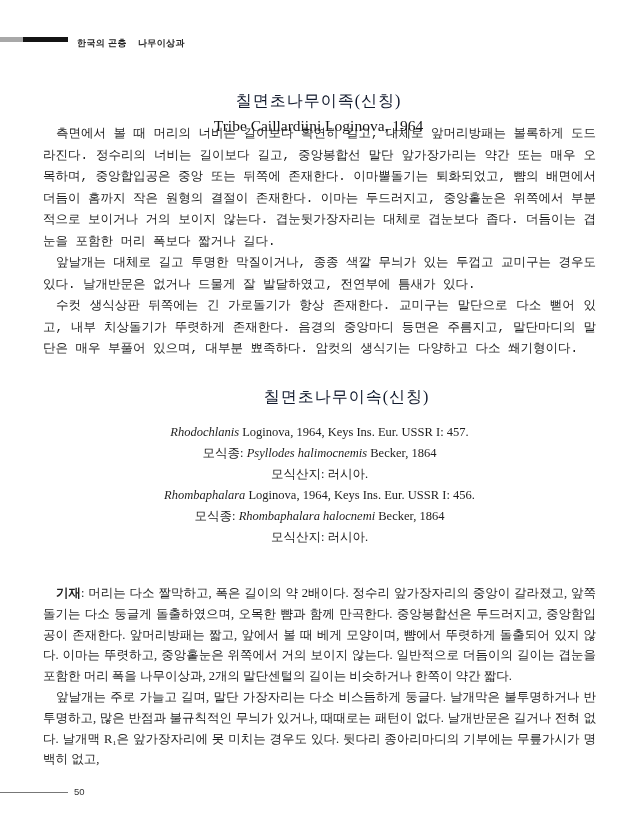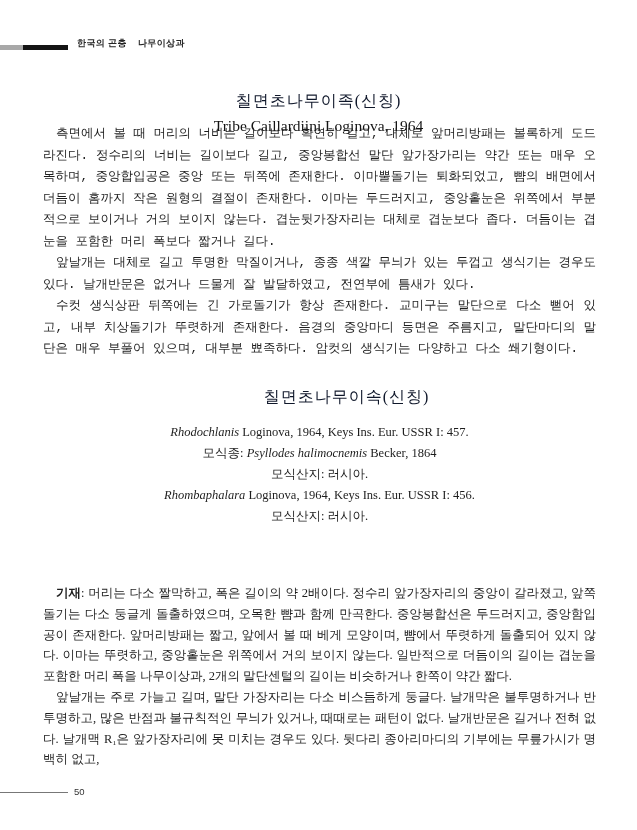--- a/index.html
+++ b/index.html
@@ -3,21 +3,21 @@
 <meta charset="utf-8">
 <style>
   html, body { margin:0; padding:0; }
   body {
     width:637px; height:830px; position:relative; overflow:hidden;
     background:#ffffff; color:#1d1d1d;
     font-family:"Liberation Serif","DejaVu Serif",serif;
   }
 
   
-  .running-header { position:absolute; top:37px; left:0; display:flex; align-items:flex-end; }
+  .running-header { position:absolute; top:37px; left:0; display:flex; align-items:flex-start; }
   .bar { height:5px; display:inline-block; }
   .bar-gray  { width:23px; background:#a8a8a8; }
   .bar-black { width:45px; background:#141414; }
   .header-text {
     font-family:"Liberation Sans","DejaVu Sans",sans-serif;
     font-size:9px; font-weight:700; color:#242424; letter-spacing:0.4px;
   }
   .header-text.first  { margin-left:9px; }
   .header-text.second { margin-left:11px; }
 
@@ -64,33 +64,34 @@
     <span class="header-text second">나무이상과</span>
   </div>
 
   <div class="title-block tribe">
     <div class="title-ko">칠면초나무이족(신칭)</div>
     <div class="title-en">Tribe Caillardiini Loginova, 1964</div>
   </div>
 
   <div class="body-block tribe-body">
     <p class="para">측면에서 볼 때 머리의 너비는 길이보다 확연히 길고, 대체로 앞머리방패는 볼록하게 도드라진다. 정수리의 너비는 길이보다 길고, 중앙봉합선 말단 앞가장가리는 약간 또는 매우 오목하며, 중앙합입공은 중앙 또는 뒤쪽에 존재한다. 이마뿔돌기는 퇴화되었고, 뺨의 배면에서 더듬이 홈까지 작은 원형의 결절이 존재한다. 이마는 두드러지고, 중앙홑눈은 위쪽에서 부분적으로 보이거나 거의 보이지 않는다. 겹눈뒷가장자리는 대체로 겹눈보다 좁다. 더듬이는 겹눈을 포함한 머리 폭보다 짧거나 길다.</p>
-    <p class="para">앞날개는 대체로 길고 투명한 막질이거나, 종종 색깔 무늬가 있는 두껍고 생식기는 경우도 있다. 날개반문은 없거나 드물게 잘 발달하였고, 전연부에 틈새가 있다.</p>
+    <p class="para">앞날개는 대체로 길고 투명한 막질이거나, 종종 색깔 무늬가 있는 두껍고 교미구는 경우도 있다. 날개반문은 없거나 드물게 잘 발달하였고, 전연부에 틈새가 있다.</p>
     <p class="para">수컷 생식상판 뒤쪽에는 긴 가로돌기가 항상 존재한다. 교미구는 말단으로 다소 뻗어 있고, 내부 치상돌기가 뚜렷하게 존재한다. 음경의 중앙마디 등면은 주름지고, 말단마디의 말단은 매우 부풀어 있으며, 대부분 뾰족하다. 암컷의 생식기는 다양하고 다소 쐐기형이다.</p>
   </div>
 
   <div class="title-block genus">
     <div class="title-ko">칠면초나무이속(신칭)</div>
   </div>
 
   <div class="body-block synonymy">
     <p class="syn-line"><span></span><i>Rhodochlanis</i><span> Loginova, 1964, Keys Ins. Eur. USSR I: 457.</span></p>
     <p class="syn-line"><span>모식종: </span><i>Psyllodes halimocnemis</i><span> Becker, 1864</span></p>
     <p class="syn-line"><span>모식산지: 러시아.</span><i></i><span></span></p>
     <p class="syn-line"><span></span><i>Rhombaphalara</i><span> Loginova, 1964, Keys Ins. Eur. USSR I: 456.</span></p>
+    <p class="syn-line"><span>모식종: </span><i>Rhombaphalara halocnemi</i><span> Becker, 1864</span></p>
     <p class="syn-line"><span>모식산지: 러시아.</span><i></i><span></span></p>
   </div>
 
   <div class="body-block description">
     <p class="para"><b class="desc-label">기재</b><span>: 머리는 다소 짤막하고, 폭은 길이의 약 2배이다. 정수리 앞가장자리의 중앙이 갈라졌고, 앞쪽 돌기는 다소 둥글게 돌출하였으며, 오목한 뺨과 함께 만곡한다. 중앙봉합선은 두드러지고, 중앙함입공이 존재한다. 앞머리방패는 짧고, 앞에서 볼 때 베게 모양이며, 뺨에서 뚜렷하게 돌출되어 있지 않다. 이마는 뚜렷하고, 중앙홑눈은 위쪽에서 거의 보이지 않는다. 일반적으로 더듬이의 길이는 겹눈을 포함한 머리 폭을 나무이상과, 2개의 말단센털의 길이는 비슷하거나 한쪽이 약간 짧다.</span></p>
     <p class="para">앞날개는 주로 가늘고 길며, 말단 가장자리는 다소 비스듬하게 둥글다. 날개막은 불투명하거나 반투명하고, 많은 반점과 불규칙적인 무늬가 있거나, 때때로는 패턴이 없다. 날개반문은 길거나 전혀 없다. 날개맥 R₁은 앞가장자리에 못 미치는 경우도 있다. 뒷다리 종아리마디의 기부에는 무릎가시가 명백히 없고,</p>
   </div>
 
   <div class="footer-rule"></div>
   <div class="page-number">50</div>

